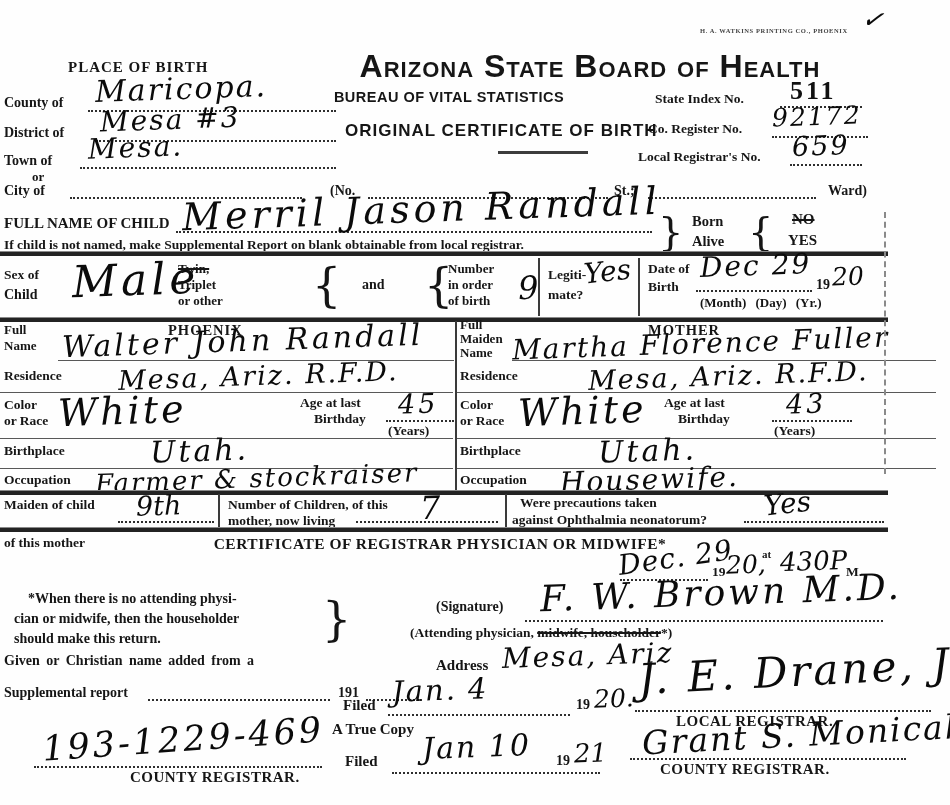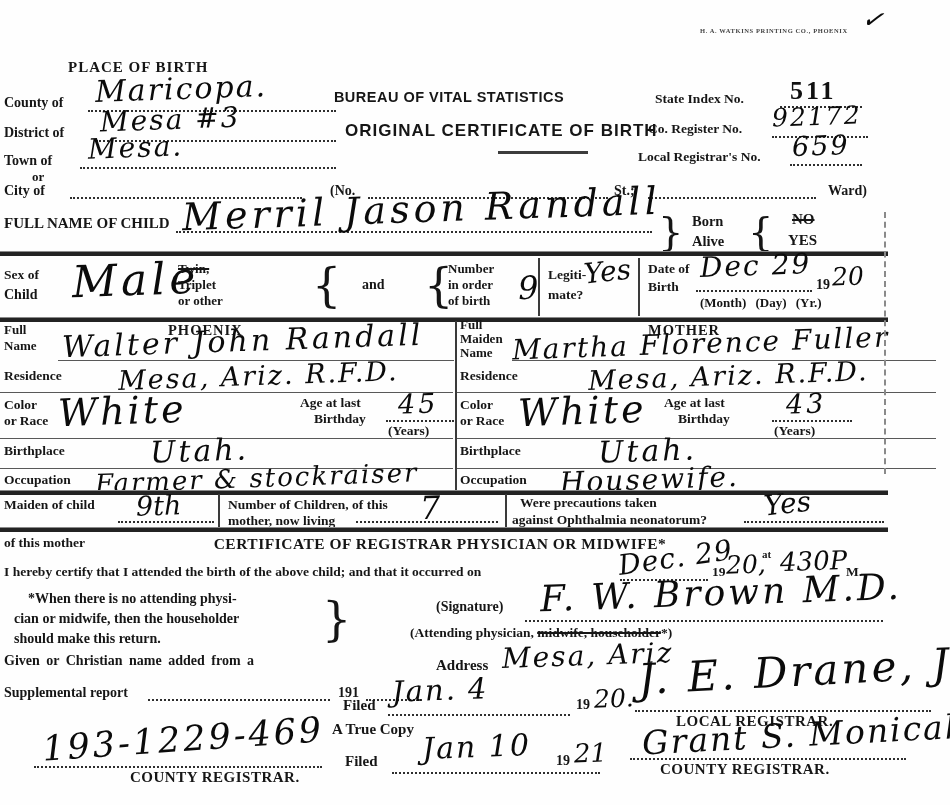--- a/index.html
+++ b/index.html
@@ -45,39 +45,41 @@
   <span class="pr" style="left:32px;top:170px;font-size:13px;">or</span>
 
   <span class="pr" style="left:4px;top:184px;font-size:14px;">City of</span>
   <div class="dotline" style="left:70px;top:197px;width:232px;"></div>
   <span class="pr" style="left:330px;top:184px;font-size:14px;">(No.</span>
   <div class="dotline" style="left:368px;top:197px;width:240px;"></div>
   <span class="pr" style="left:614px;top:184px;font-size:14px;">St.;</span>
   <div class="dotline" style="left:648px;top:197px;width:168px;"></div>
   <span class="pr" style="left:828px;top:184px;font-size:14px;">Ward)</span>
 
+  <div class="pr ctr sc" style="left:330px;top:50px;width:520px;font-size:32px;letter-spacing:1px;font-family:'Liberation Sans',sans-serif;">Arizona State Board of Health</div>
   <div class="pr ctr" style="left:330px;top:90px;width:238px;font-size:14.5px;letter-spacing:.5px;font-family:'Liberation Sans',sans-serif;">BUREAU OF VITAL STATISTICS</div>
   <div class="pr ctr" style="left:345px;top:122px;width:296px;font-size:17px;letter-spacing:1px;font-family:'Liberation Sans',sans-serif;">ORIGINAL CERTIFICATE OF BIRTH</div>
   <div style="position:absolute;left:498px;top:151px;width:90px;height:3px;background:#3c3c3c;"></div>
 
   <span class="pr" style="left:655px;top:92px;font-size:13.5px;">State Index No.</span>
   <div class="dotline" style="left:780px;top:106px;width:82px;"></div>
   <span class="stamp" style="left:790px;top:76px;font-size:26px;letter-spacing:3px;">511</span>
 
   <span class="pr" style="left:648px;top:122px;font-size:13.5px;">Co. Register No.</span>
   <div class="dotline" style="left:772px;top:136px;width:96px;"></div>
   <span class="hw" style="left:772px;top:104px;font-size:25px;letter-spacing:2px;">92172</span>
 
   <span class="pr" style="left:638px;top:150px;font-size:13.5px;">Local Registrar's No.</span>
   <div class="dotline" style="left:790px;top:164px;width:72px;"></div>
   <span class="hw" style="left:792px;top:132px;font-size:27px;letter-spacing:2px;">659</span>
 
   <span class="pr" style="left:4px;top:216px;font-size:15px;">FULL NAME OF CHILD</span>
   <div class="dotline" style="left:176px;top:231px;width:476px;"></div>
   <span class="hw" style="left:182px;top:190px;font-size:38px;letter-spacing:4px;">Merril Jason Randall</span>
+  <span class="pr" style="left:4px;top:238px;font-size:13.5px;">If child is not named, make Supplemental Report on blank obtainable from local registrar.</span>
 
   <span class="brace" style="left:658px;top:208px;font-size:40px;">}</span>
   <span class="pr" style="left:692px;top:214px;font-size:14.5px;">Born</span>
   <span class="pr" style="left:692px;top:234px;font-size:14.5px;">Alive</span>
   <span class="brace" style="left:748px;top:208px;font-size:40px;">{</span>
   <span class="pr strike" style="left:792px;top:212px;font-size:15px;">NO</span>
   <span class="pr" style="left:788px;top:233px;font-size:15px;">YES</span>
 
   <div class="bar" style="top:251px;width:888px;"></div>
 
@@ -186,21 +188,20 @@
   <div class="vline" style="left:505px;top:494px;height:33px;"></div>
   <span class="pr" style="left:520px;top:496px;font-size:13.5px;">Were precautions taken</span>
   <span class="pr" style="left:512px;top:513px;font-size:13.5px;">against Ophthalmia neonatorum?</span>
   <div class="dotline" style="left:744px;top:521px;width:140px;"></div>
   <span class="hw" style="left:764px;top:490px;font-size:28px;transform:rotate(-6deg);">Yes</span>
 
   <div class="bar" style="top:527px;width:888px;"></div>
 
   <div class="pr ctr" style="left:0;top:536px;width:880px;font-size:15.5px;letter-spacing:.5px;">CERTIFICATE OF REGISTRAR PHYSICIAN OR MIDWIFE*</div>
 
-  <span class="pr" style="left:4px;top:565px;font-size:13.5px;">I hereby certify that I attended the birth of the above child; and that it occurred on</span>
   <div class="dotline" style="left:620px;top:579px;width:88px;"></div>
   <span class="hw" style="left:618px;top:544px;font-size:28px;transform:rotate(-8deg);letter-spacing:1px;">Dec. 29</span>
   <span class="pr" style="left:712px;top:565px;font-size:13.5px;">19</span>
   <span class="hw" style="left:726px;top:552px;font-size:25px;">20,</span>
   <span class="pr" style="left:762px;top:549px;font-size:11px;">at</span>
   <span class="hw" style="left:780px;top:548px;font-size:26px;">430P</span>
   <span class="pr" style="left:846px;top:565px;font-size:13.5px;">M.</span>
 
   <span class="pr" style="left:14px;top:612px;font-size:14px;">cian or midwife, then the householder</span>
   <span class="pr" style="left:28px;top:592px;font-size:14px;">*When there is no attending physi-</span>

